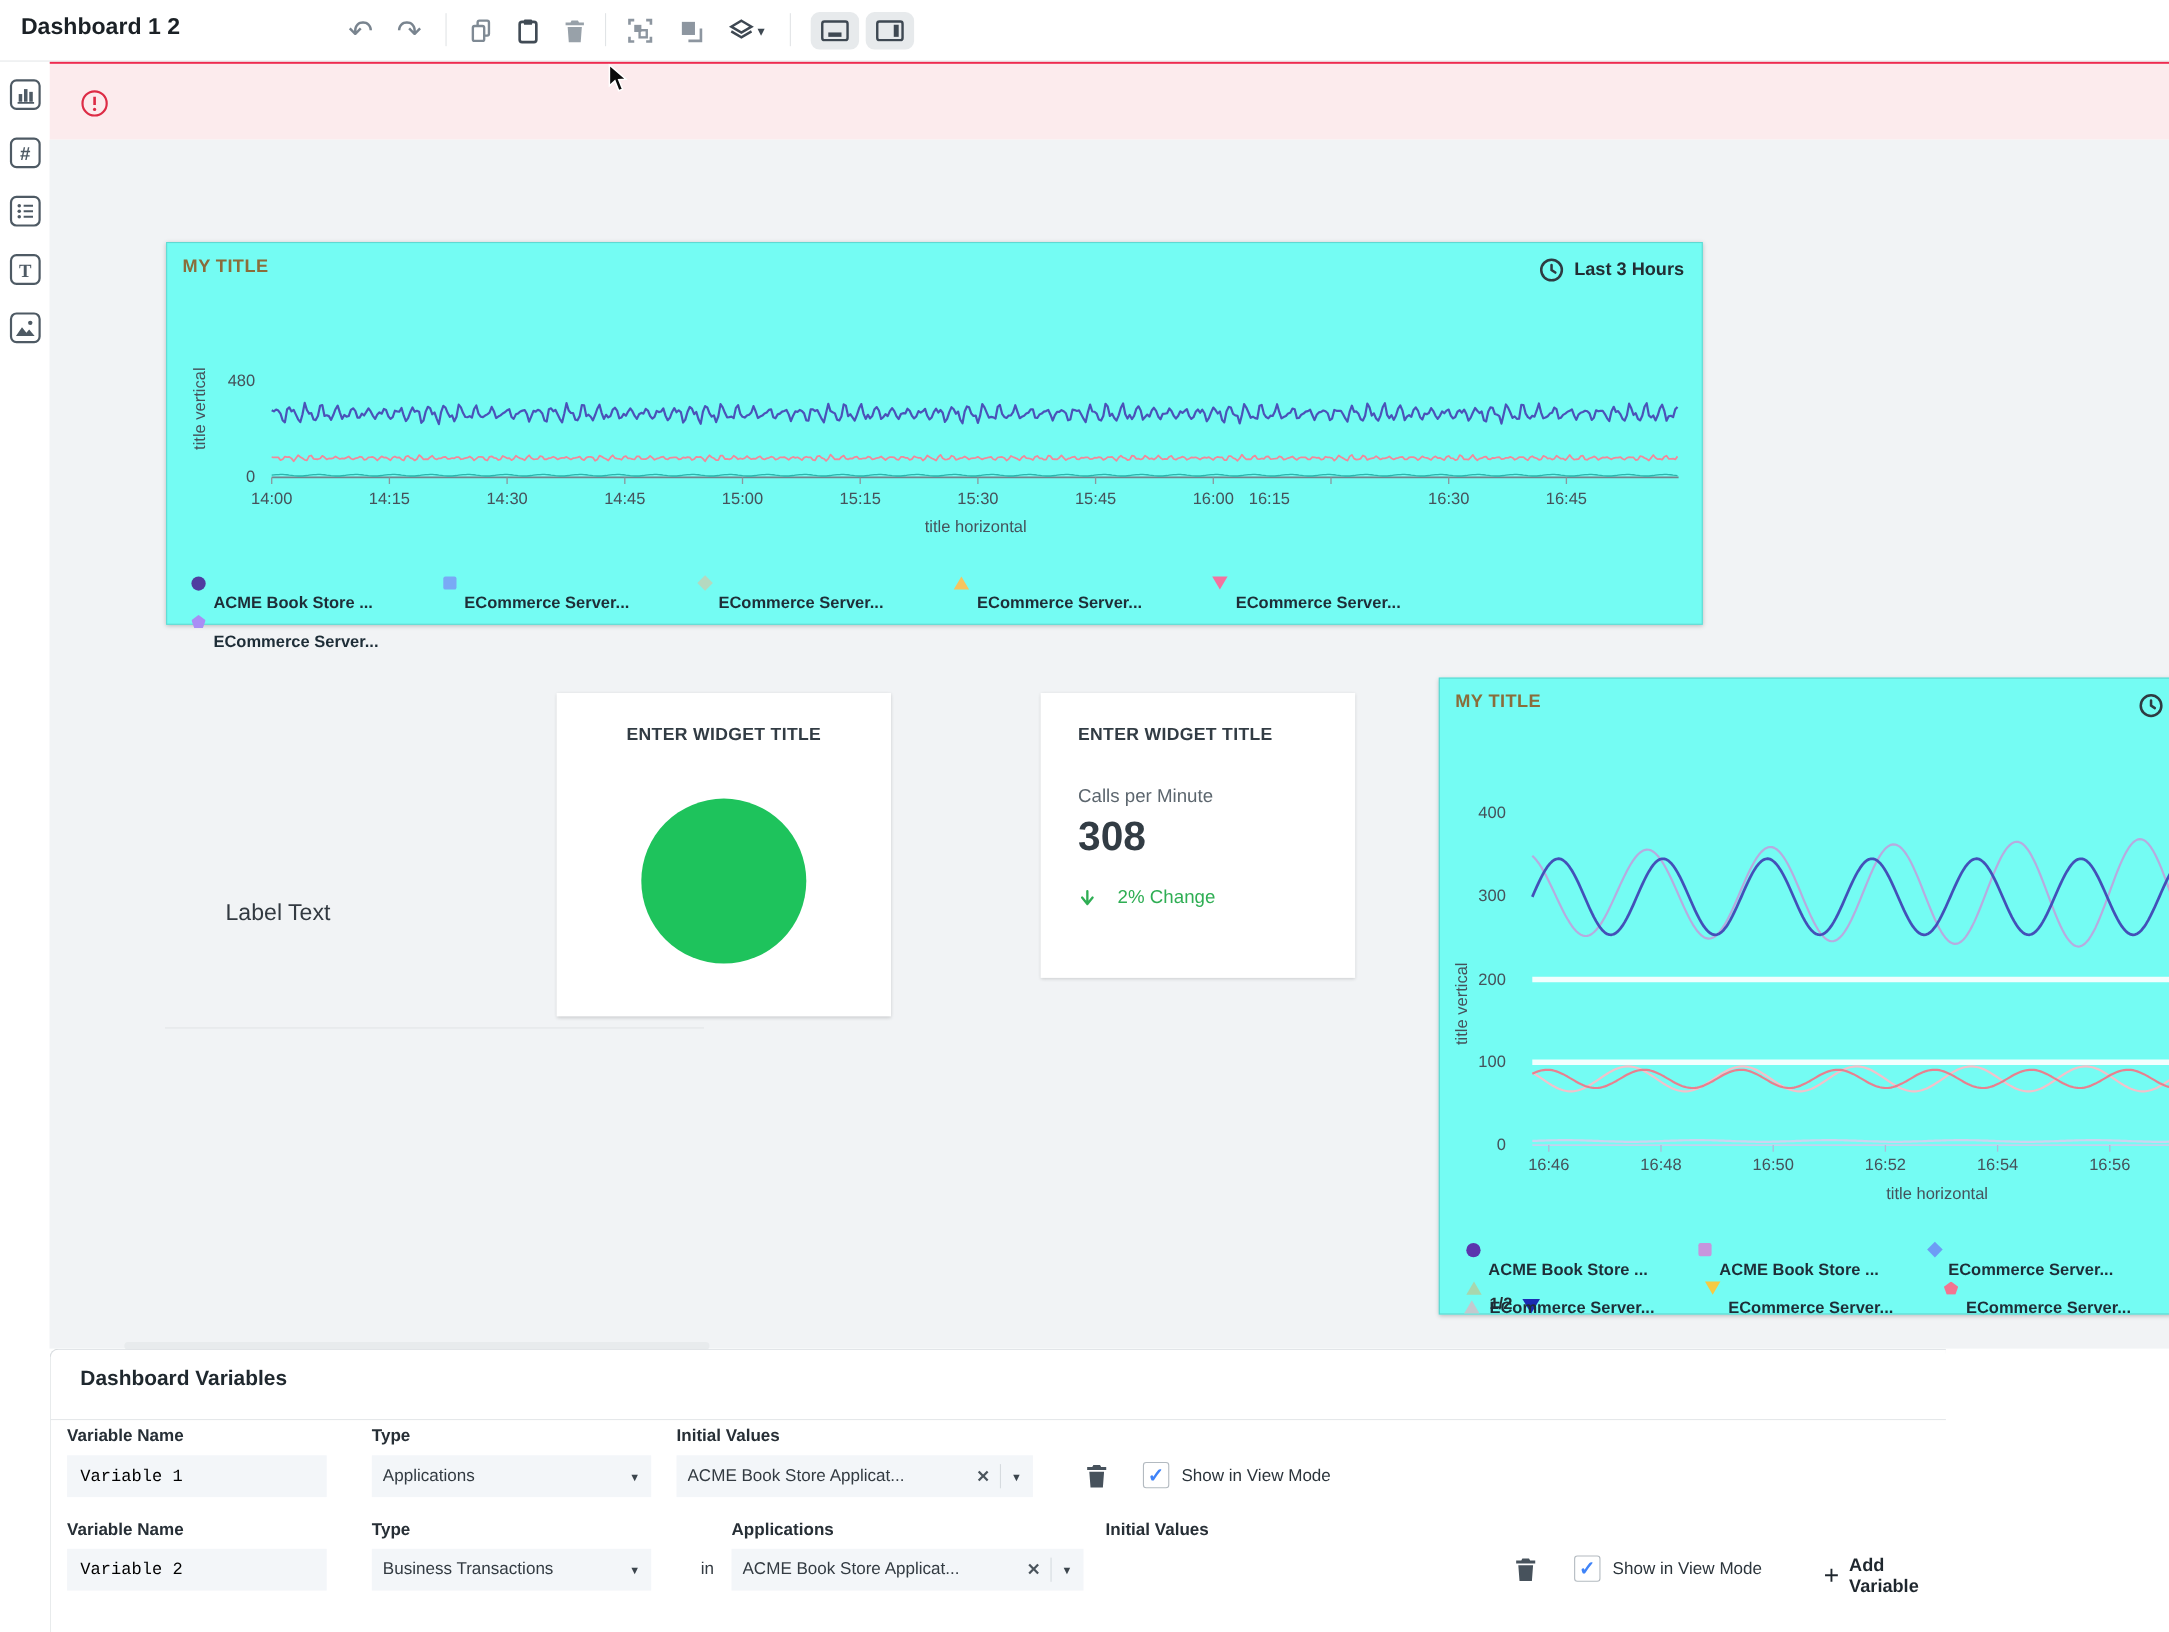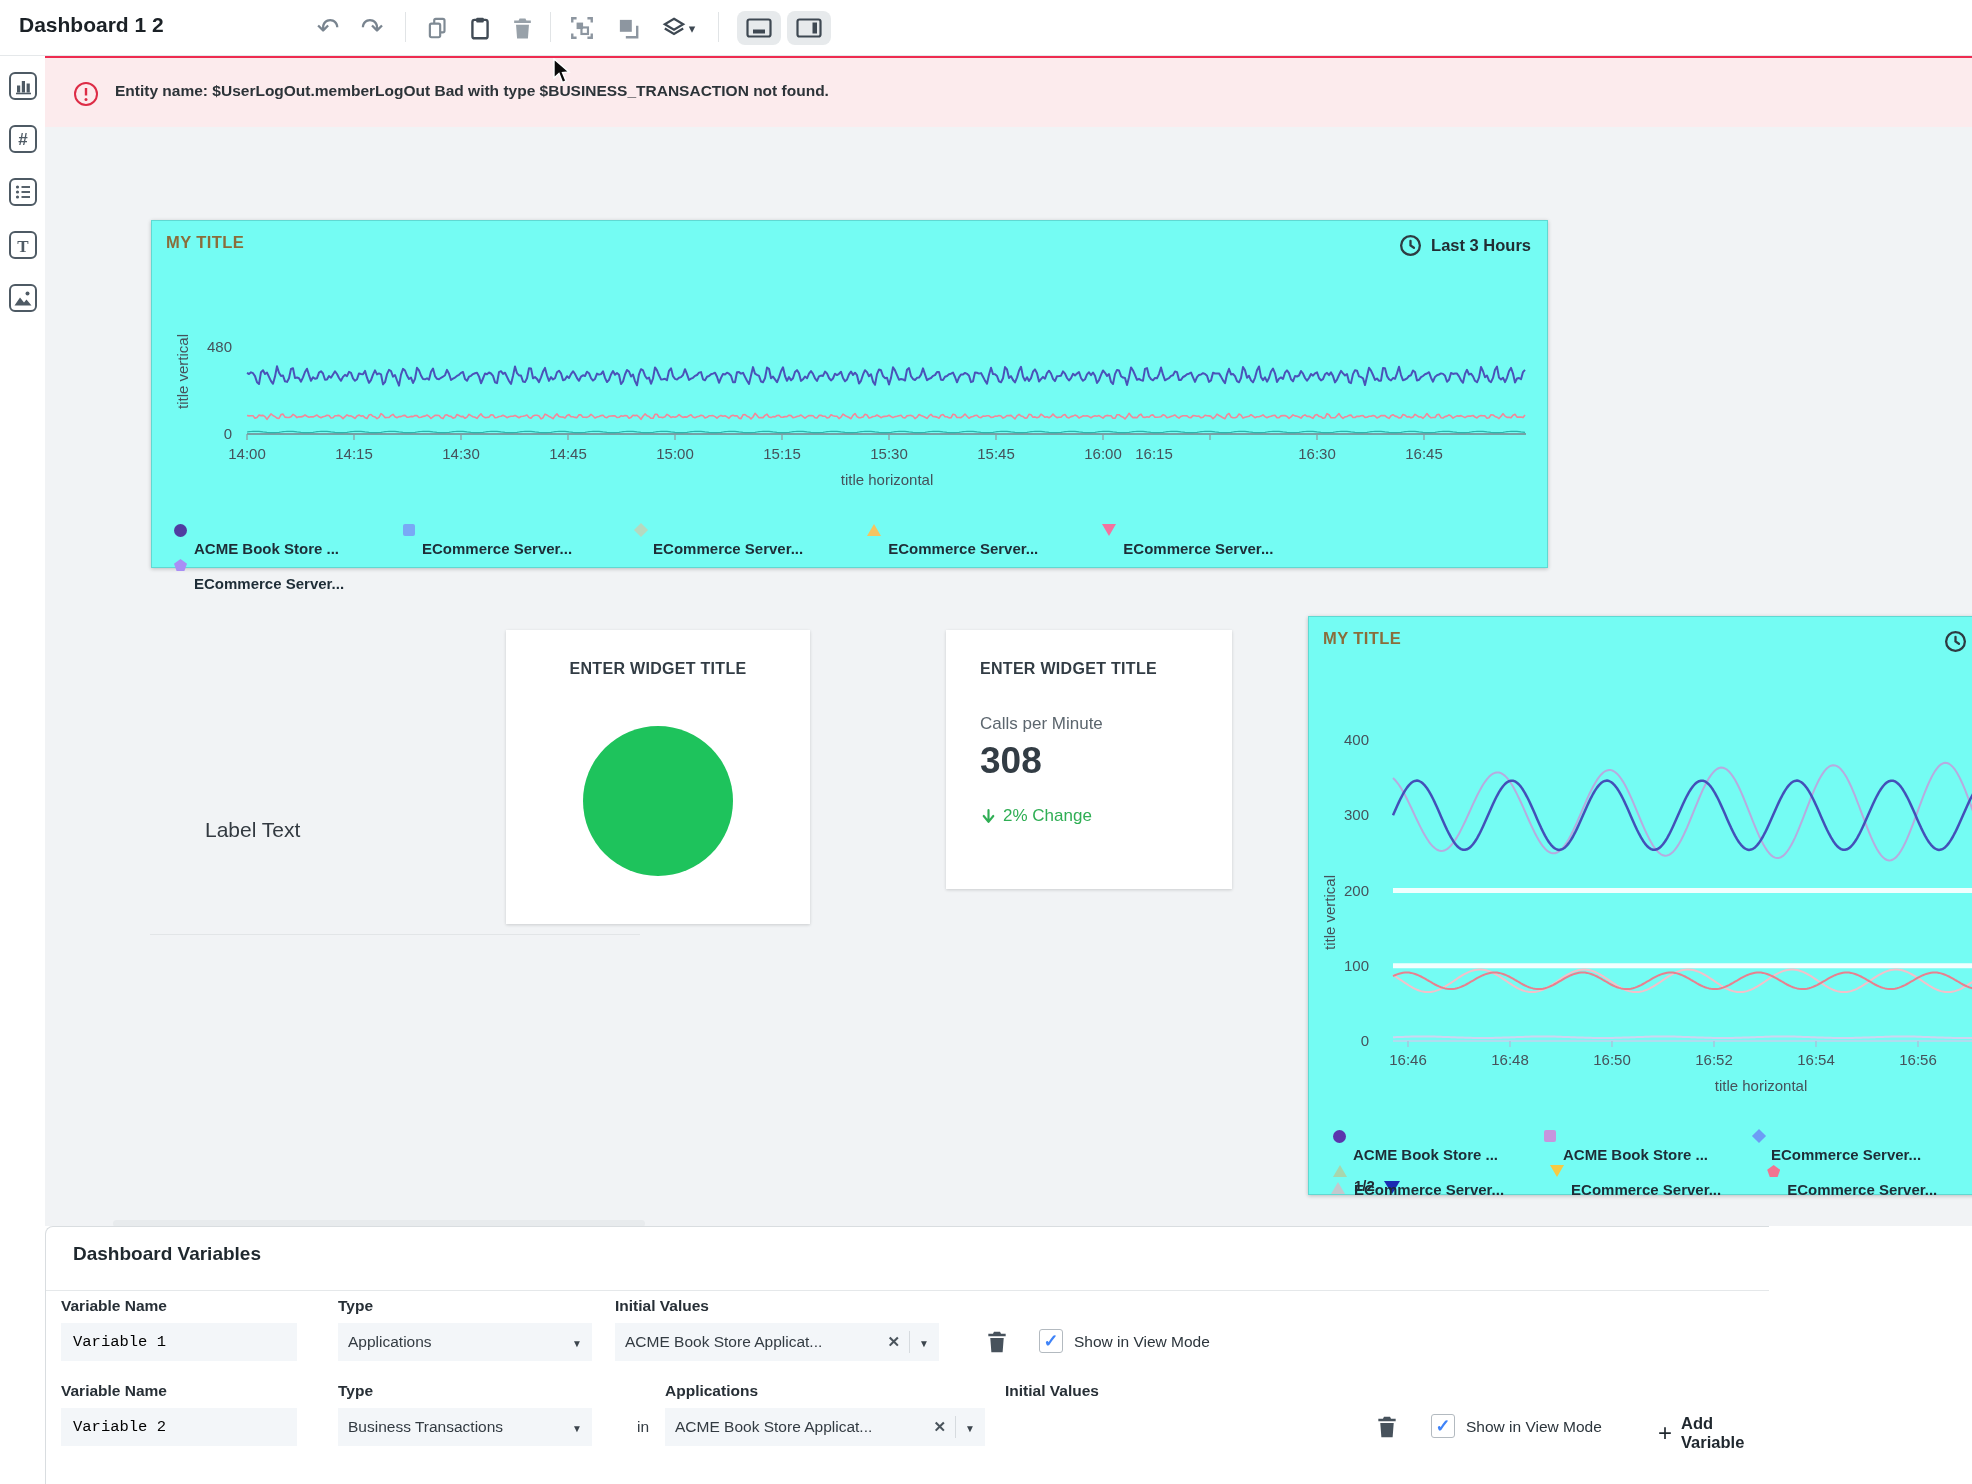--- a/index.html
+++ b/index.html
@@ -44,21 +44,21 @@
   .w2-pager{position:absolute;display:flex;align-items:flex-end;gap:9px;}
   .pg-up{width:0;height:0;border-left:7px solid transparent;border-right:7px solid transparent;border-bottom:12px solid #c3c9ce;cursor:pointer;}
   .pg-down{width:0;height:0;border-left:8px solid transparent;border-right:8px solid transparent;border-top:13px solid #1b2bb2;cursor:pointer;}
   .pg-text{font-size:15px;font-weight:700;color:#222d33;}
   
   .wh-title{position:absolute;left:0;top:30px;width:100%;text-align:center;font-size:16px;font-weight:700;letter-spacing:.3px;color:#323c44;}
   .health-circle{position:absolute;left:77px;top:96px;width:150px;height:150px;border-radius:50%;}
   .wm-title{position:absolute;left:34px;top:30px;font-size:16px;font-weight:700;letter-spacing:.3px;color:#323c44;}
   .wm-name{position:absolute;left:34px;top:84px;font-size:17px;color:#5c666e;}
   .wm-value{position:absolute;left:34px;top:110px;font-size:37px;font-weight:700;color:#323c44;}
-  .wm-change{position:absolute;left:34px;top:176px;display:flex;align-items:center;gap:6px;font-size:17px;color:#2fae54;}
+  .wm-change{position:absolute;left:34px;top:176px;display:flex;align-items:center;gap:19px;font-size:17px;color:#2fae54;}
   .w-label-text{position:absolute;left:205px;top:818px;font-size:21px;font-weight:500;color:#333a41;}
   .label-border{position:absolute;left:150px;top:934px;width:490px;height:1px;background:#e2e5e7;}
   
   .panel-tab{position:absolute;left:113px;top:1220px;width:532px;height:7px;background:#e8ebed;border-radius:4px;}
   .vars-panel{position:absolute;left:45px;top:1226px;width:1724px;height:258px;background:#fff;border-top:1px solid #d9dde0;border-left:1px solid #d9dde0;border-top-left-radius:8px;box-sizing:border-box;}
   .vp-heading{position:absolute;left:27px;top:16px;font-size:19px;font-weight:700;color:#1f282e;}
   .vp-divider{position:absolute;left:0;top:63px;width:100%;height:1px;background:#e5e8ea;}
   .vp-label{position:absolute;font-size:15.5px;font-weight:600;color:#272f36;}
   .vp-input{position:absolute;height:38px;background:#f3f6f9;border:none;outline:none;font-size:15.5px;color:#000000;padding:0 12px;box-sizing:border-box;font-family:Liberation Mono, monospace;}
   .vp-select,.vp-chip{position:absolute;height:38px;background:#f3f6f9;display:flex;align-items:center;padding:0 10px;box-sizing:border-box;cursor:pointer;}
@@ -140,21 +140,20 @@
       </div>
   </div>
 </div>
 
 <div class="err-banner">
   <svg class="abs" style="left:27px;top:22px" width="28" height="28" viewBox="0 0 28 28">
     <circle cx="14" cy="14" r="11" fill="none" stroke="#dd2c46" stroke-width="2"></circle>
     <line x1="14" y1="8" x2="14" y2="15.5" stroke="#dd2c46" stroke-width="2.4"></line>
     <circle cx="14" cy="19.5" r="1.5" fill="#dd2c46"></circle>
   </svg>
-  <div class="err-text">Entity name: $UserLogOut.memberLogOut Bad with type $BUSINESS_TRANSACTION not found.</div>
 </div>
 
 <svg class="cursor" width="24" height="28" viewBox="0 0 24 28">
   <path d="M2 1 L2 20 L7 15.5 L10.5 24.5 L14 23 L10.5 14.5 L17 14 Z" fill="#0b0b0b" stroke="#fff" stroke-width="1.4"></path>
 </svg>
 
 <div class="sidebar">
   <div class="sb-icon" style="top:16px">
     <svg width="30" height="30" viewBox="0 0 30 30">
         <rect x="2" y="2" width="26" height="26" rx="5" fill="none" stroke="#4e5a64" stroke-width="2"></rect>

